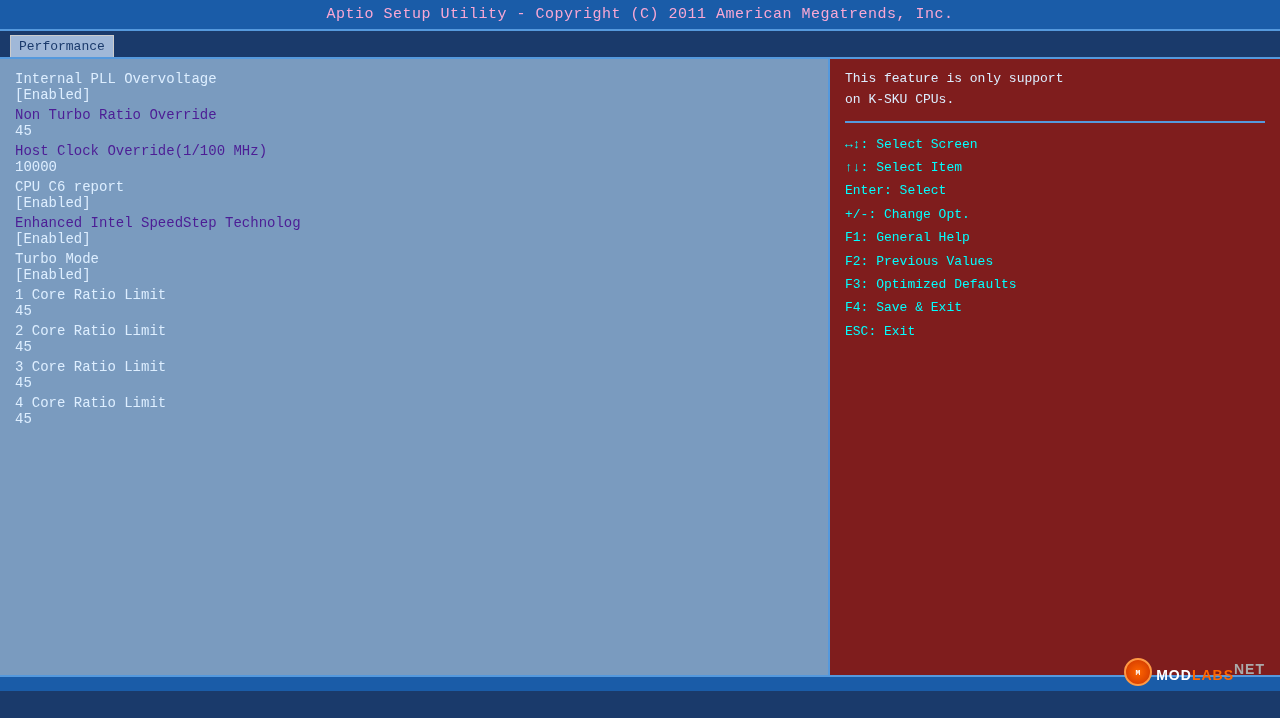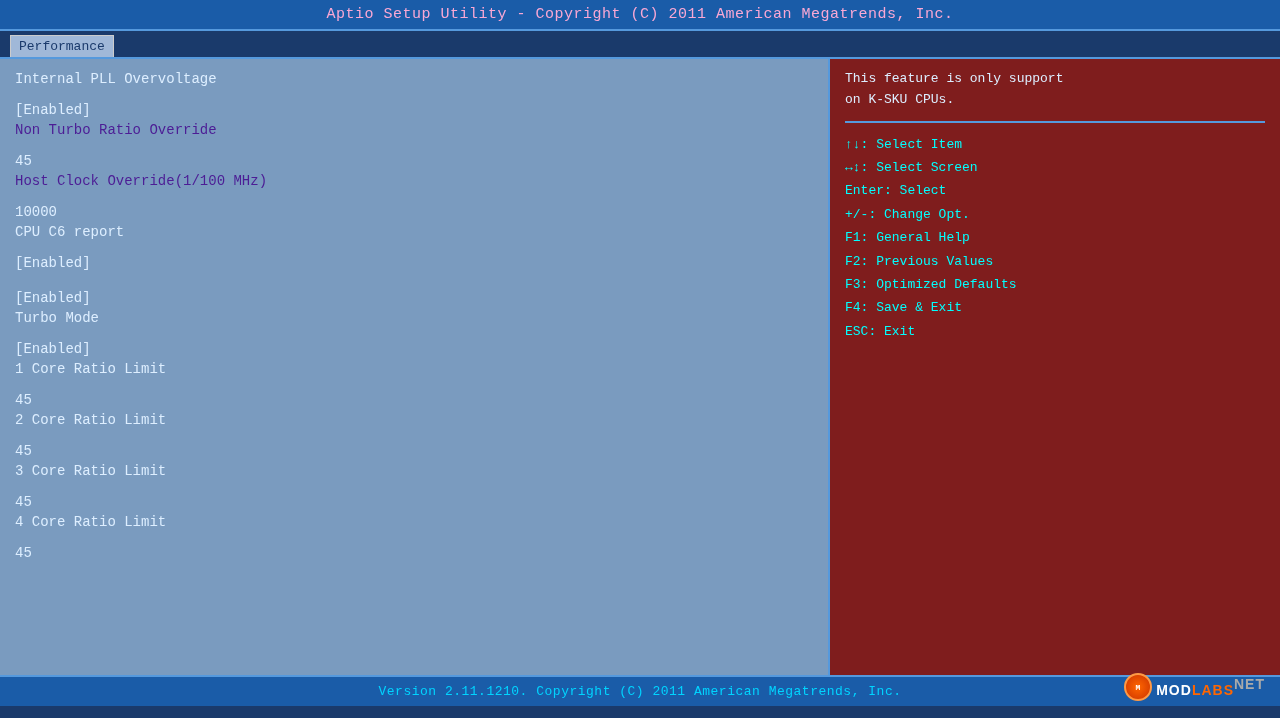--- a/index.html
+++ b/index.html
@@ -66,21 +66,20 @@
 
     .menu-item .label {
       color: #ddeeff;
       font-family: 'Courier New', Courier, monospace;
     }
 
     .menu-item .value {
       color: #ddeeff;
       font-family: 'Courier New', Courier, monospace;
       min-width: 120px;
-      margin-top: 15px;
     }
 
     .menu-item.cyan .label {
       color: #4c1d95;
     }
 
     .menu-item.cyan .value {
       color: #ddeeff;
     }
 
@@ -185,20 +184,21 @@
       </div>
       <div class="menu-item cyan">
         <span class="label">Host Clock Override(1/100 MHz)</span>
         <span class="value">10000</span>
       </div>
       <div class="menu-item">
         <span class="label">CPU C6 report</span>
         <span class="value">[Enabled]</span>
       </div>
       <div class="menu-item cyan">
+        <span class="label">Enhanced Intel SpeedStep Technolog</span>
         <span class="value">[Enabled]</span>
       </div>
       <div class="menu-item">
         <span class="label">Turbo Mode</span>
         <span class="value">[Enabled]</span>
       </div>
       <div class="menu-item">
         <span class="label">1 Core Ratio Limit</span>
         <span class="value">45</span>
       </div>
@@ -216,35 +216,34 @@
       </div>
     </div>
 
   <div id="right-panel">
     <div id="help-text">
       <div>This feature is only support</div>
       <div>on K-SKU CPUs.</div>
     </div>
     <div id="divider"></div>
     <div id="key-help">
-    <div>↑↓: Select Item</div>
-        <div>↔↕: Select Screen</div>
+    <div>↔↕: Select Screen</div>
+        <div>↑↓: Select Item</div>
         <div>Enter: Select</div>
         <div>+/-: Change Opt.</div>
         <div>F1: General Help</div>
         <div>F2: Previous Values</div>
         <div>F3: Optimized Defaults</div>
         <div>F4: Save &amp; Exit</div>
         <div>ESC: Exit</div>
       </div>
   </div>
 
 </div>
 
 <div id="footer">
-  <span>Version 2.11.1210. Copyright (C) 2011 American Megatrends, Inc.</span>
   <div id="modlabs-logo">
     <div class="logo-circle">M</div>
     <div class="logo-text">
       MOD<span>LABS</span><sup style="font-size:14px; color:#aaa;">NET</sup>
     </div>
   </div>
 </div>
 
 </body></html>

